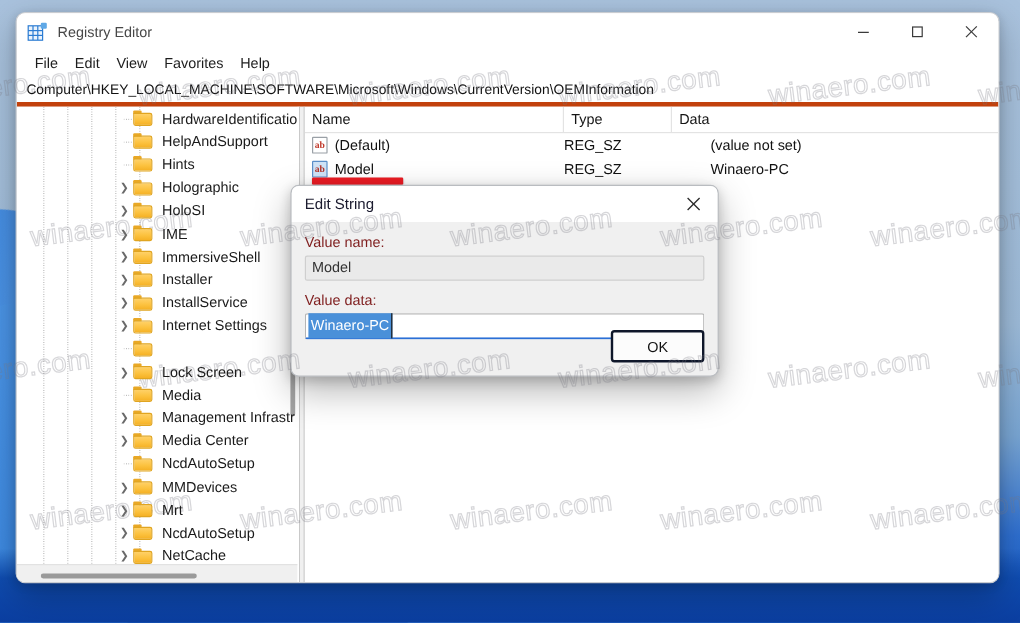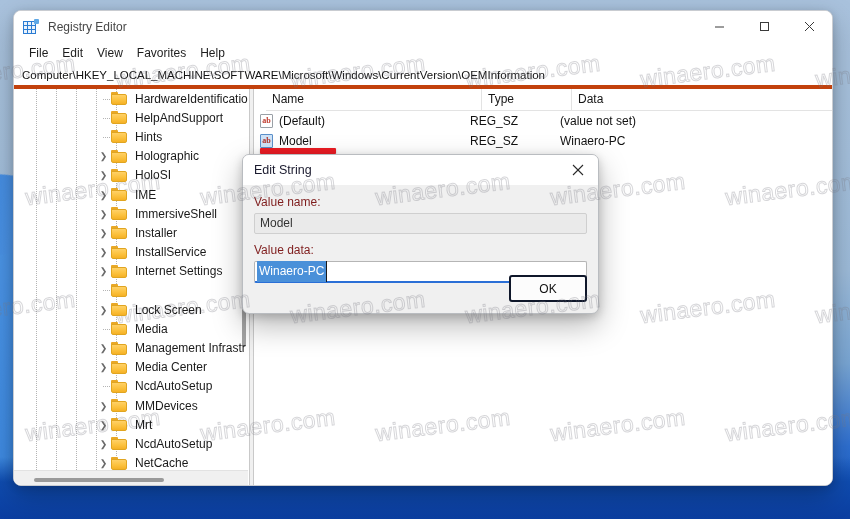--- a/index.html
+++ b/index.html
@@ -305,21 +305,20 @@
     position: relative;
     overflow: hidden;
   }
   #list-header {
     display: flex;
     height: 21px;
     align-items: flex-end;
     border-bottom: 1px solid #e3e3e3;
     font-size: 12px;
     color: #151515;
-    margin-left: 12px;
   }
   .col-h {
     padding-left: 6px;
     border-right: 1px solid #e3e3e3;
     height: 21px;
     line-height: 21px;
     box-sizing: border-box;
     overflow: hidden;
   }
   .col-name { width: 216px; }
@@ -336,21 +335,21 @@
   }
   .cell {
     height: 20px;
     line-height: 20px;
     box-sizing: border-box;
     overflow: hidden;
     white-space: nowrap;
   }
   .cell-name { width: 216px; padding-left: 6px; display: flex; align-items: center; }
   .cell-type { width: 90px; }
-  .cell-data { flex: 1; }
+  .cell-data { flex: 1; margin-left: 32px; }
 
   .ab-icon {
     width: 13px; height: 14px;
     flex: none;
     margin-right: 6px;
     position: relative;
     background: #ffffff;
     border: 1px solid #9aa0a6;
     box-sizing: border-box;
     border-radius: 1px;

